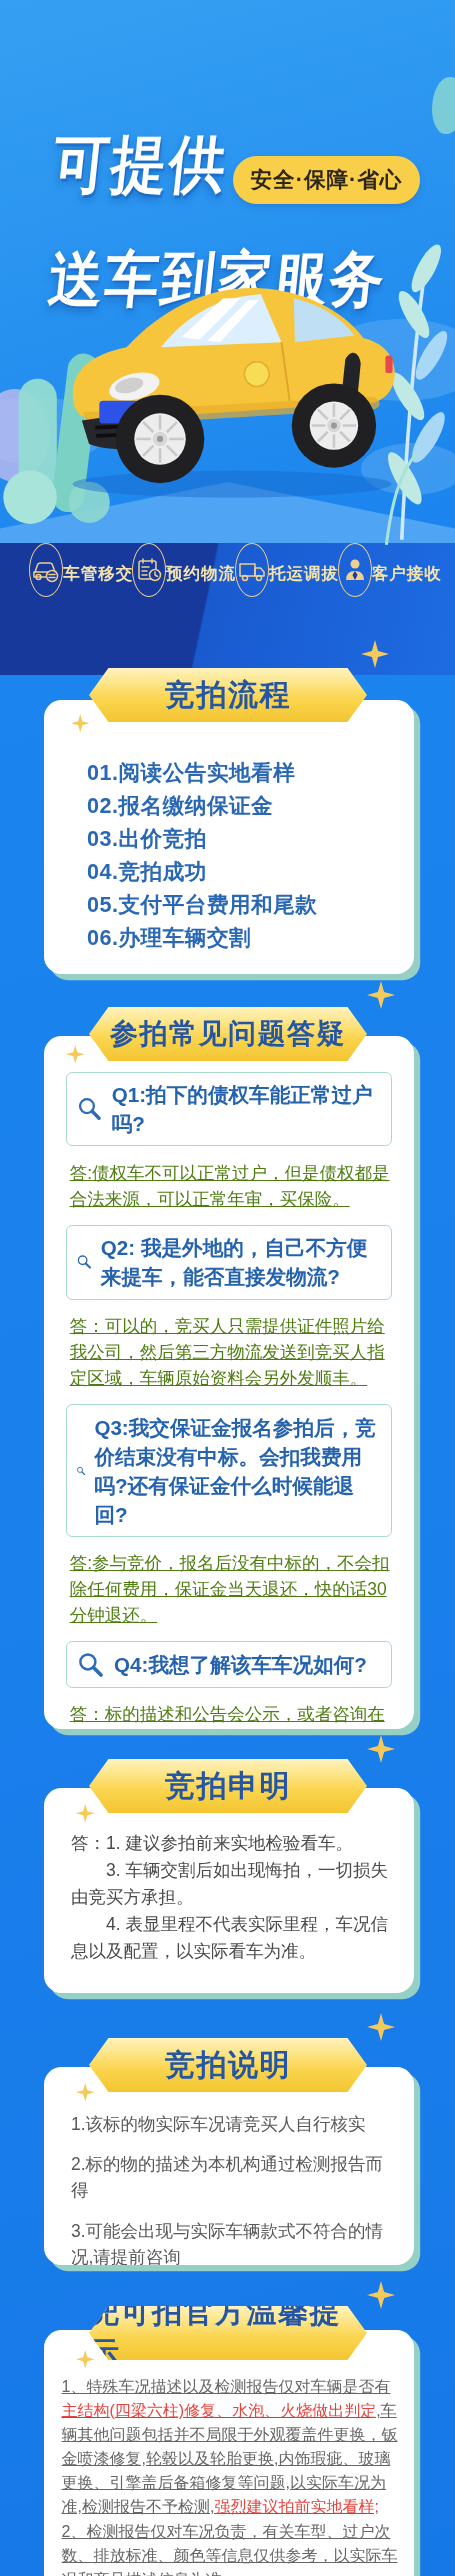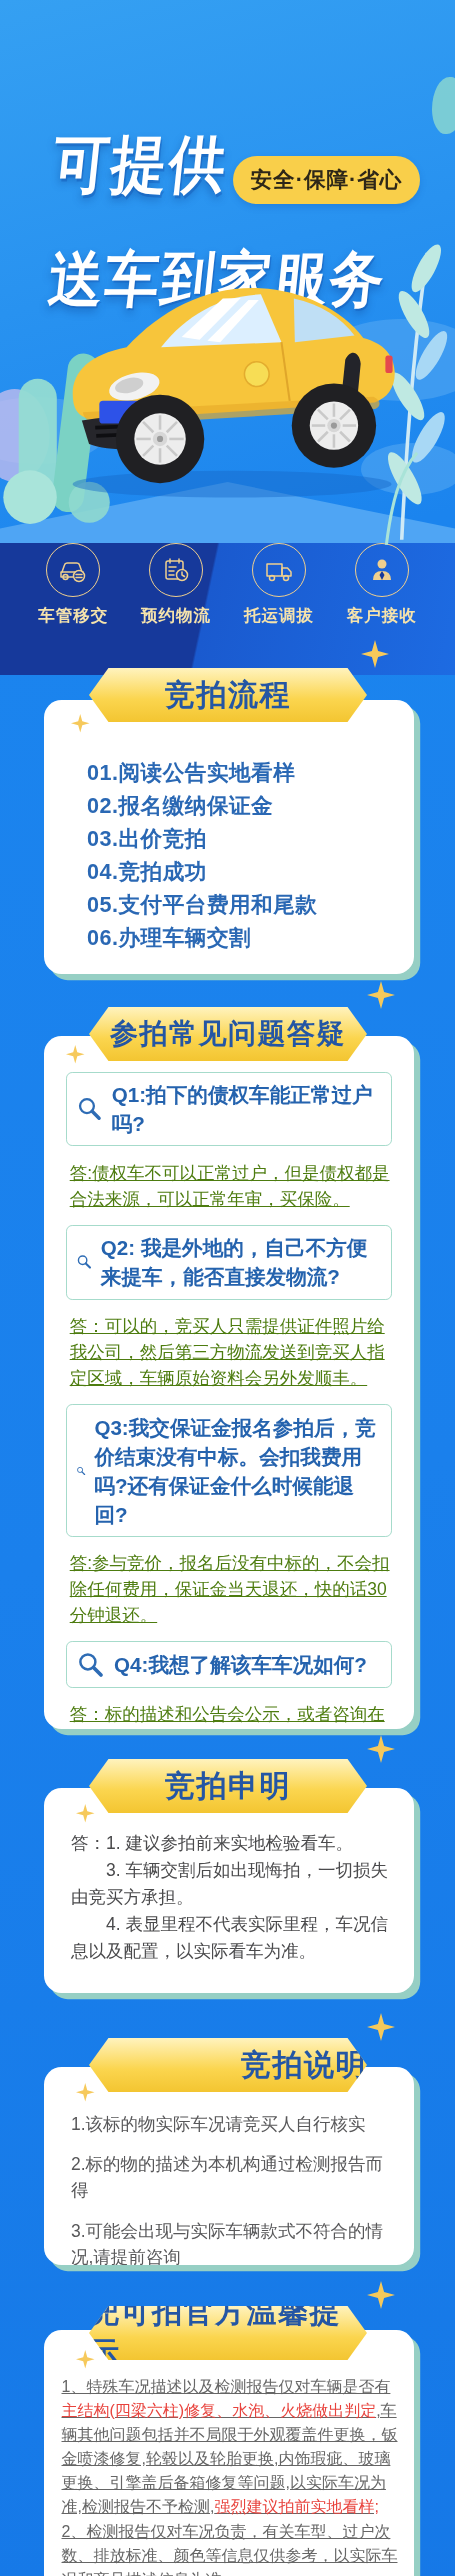--- a/index.html
+++ b/index.html
@@ -24,21 +24,21 @@
   .car-wrap { position:absolute; left:52px; top:231px; width:355px; height:278px; z-index:5; }
   .plant { position:absolute; z-index:4; }
   
   .stage { position:absolute; left:0; top:482px; width:455px; height:193px; z-index:2; }
   .stage-top { position:absolute; left:0; top:0; width:100%; height:111px; background:#4FA5F4;
     clip-path:polygon(50% 0, 100% 42%, 100% 78%, 50% 100%, 0 78%, 0 42%); }
   .stage-front { position:absolute; left:0; top:61px; width:100%; height:132px;
     background:linear-gradient(102deg,#16399B 0%,#16399B 45%,#1A5ACF 45.5%,#1D6BE2 100%); }
   .services { position:absolute; left:0; top:61px; width:100%; display:flex;
     justify-content:space-evenly; padding:0 14.4px; }
-  .service { display:flex; flex-direction:column; align-items:center; width:88px; }
+  .service { display:flex; flex-direction:row; align-items:center; width:88px; }
   .service-circle { width:54px; height:54px; border:1.5px solid #EFCF8E; border-radius:50%;
     display:flex; align-items:center; justify-content:center; }
   .service-label { margin-top:8.2px; color:#F5E3AC; font-size:16.5px; font-weight:600; letter-spacing:1px; white-space:nowrap; }
   
   .banner { position:absolute; left:89px; width:278px; height:54px; z-index:6;
     background:linear-gradient(180deg,#FFF3BE 0%,#FBD54E 58%,#F3C531 100%);
     clip-path:polygon(7% 0, 93% 0, 100% 50%, 93% 100%, 7% 100%, 0 50%);
     display:flex; align-items:center; justify-content:center; }
   .banner span { color:#2456A4; font-weight:900; letter-spacing:1.5px; }
   .star { position:absolute; background:#F6C95B; z-index:7;
@@ -268,21 +268,21 @@
   <span class="f58">竞拍申明</span>
 </div>
 <div class="star small" style="left:76px; top:1804px;"></div>
 <div class="card c3">
   <div class="stmt-line">答：1. 建议参拍前来实地检验看车。</div>
   <div class="stmt-line">　　3. 车辆交割后如出现悔拍，一切损失由竞买方承担。</div>
   <div class="stmt-line">　　4. 表显里程不代表实际里程，车况信息以及配置，以实际看车为准。</div>
 </div>
 
 <div class="star big" style="left:367px; top:2013px;"></div>
-<div class="banner" style="top:2038px;justify-content:flex-end;">
+<div class="banner" style="top:2038px;">
   <span class="f58">竞拍说明</span>
 </div>
 <div class="star small" style="left:76px; top:2083px;"></div>
 <div class="card c4">
   <div class="instr-line">1.该标的物实际车况请竞买人自行核实</div>
   <div class="instr-line">2.标的物的描述为本机构通过检测报告而得</div>
   <div class="instr-line">3.可能会出现与实际车辆款式不符合的情况,请提前咨询</div>
 
 </div>
 

